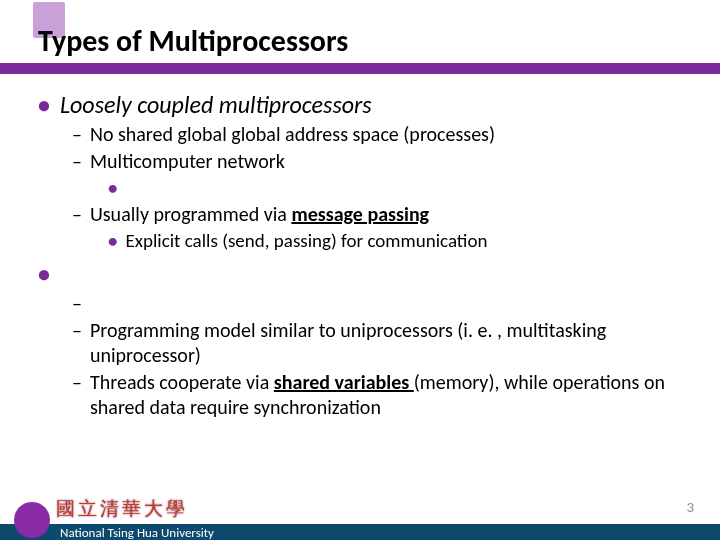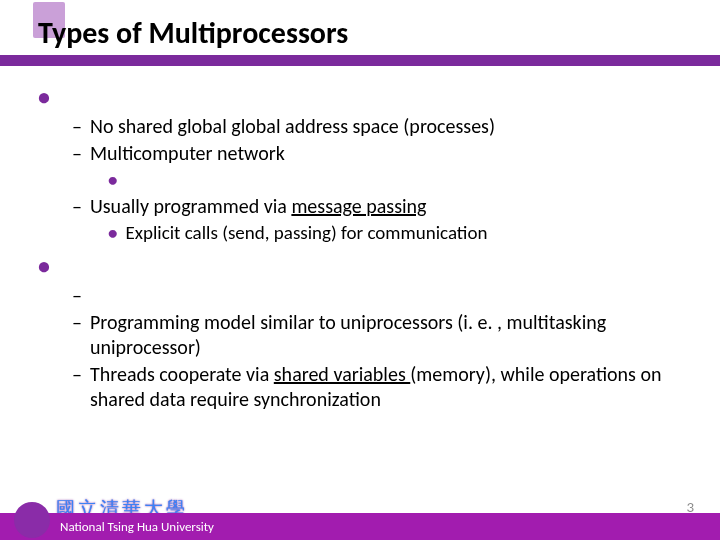--- a/index.html
+++ b/index.html
@@ -5,21 +5,21 @@
   * { margin: 0; padding: 0; box-sizing: border-box; }
   body {
     width: 720px;
     height: 540px;
     font-family: Calibri, "Segoe UI", Arial, sans-serif;
     background: #ffffff;
     position: relative;
     overflow: hidden;
   }
   .slide-header {
-    padding: 14px 0 0 38px;
+    padding: 22px 0 0 38px;
     position: relative;
   }
   .logo-top {
     position: absolute;
     left: 33px;
     top: 2px;
     width: 32px;
     height: 36px;
     background: #8a2ca8;
     opacity: 0.45;
@@ -68,52 +68,52 @@
     font-size: 19px;
     margin-left: 70px;
     display: flex;
     margin-top: 2px;
   }
   .l3 .bullet {
     color: #7b2a9c;
     font-weight: bold;
     margin-right: 8px;
   }
-  .underline { text-decoration: underline; }
+  .underline { text-decoration: underline; font-weight: bold; }
   .footer {
     position: absolute;
     bottom: 0;
     left: 0;
     right: 0;
     height: 40px;
   }
   .footer-bar {
     position: absolute;
     bottom: 0;
     left: 0;
     right: 0;
-    height: 27px;
-    background: #a21caf;
+    height: 16px;
+    background: #0c4a6e;
     display: flex;
     align-items: center;
   }
   .footer-logo {
     position: absolute;
     left: 14px;
     bottom: 2px;
     width: 36px;
     height: 36px;
     background: #8a2ca8;
     border-radius: 50%;
   }
   .footer-calligraphy {
     position: absolute;
     left: 56px;
     bottom: 18px;
-    color: #3b82f6;
+    color: #c2410c;
     font-family: "KaiTi", "STKaiti", serif;
     font-size: 19px;
     letter-spacing: 3px;
     text-shadow: 0 0 2px #7b2a9c;
   }
   .footer-text {
     color: #fff;
     font-size: 13px;
     margin-left: 60px;
   }
@@ -131,20 +131,21 @@
 <div class="slide-header">
   <div class="logo-top"></div>
   <div class="title">Types of Multiprocessors</div>
 </div>
 <div class="purple-bar"></div>
 
 <div class="content">
 
   <div class="l1">
     <span class="bullet">•</span>
+    <span>Loosely coupled multiprocessors</span>
   </div>
 
   <div class="l2">
     <span class="bullet">–</span>
     <span>No shared global global address space (processes)</span>
   </div>
 
   <div class="l2">
     <span class="bullet">–</span>
     <span>Multicomputer network</span>

